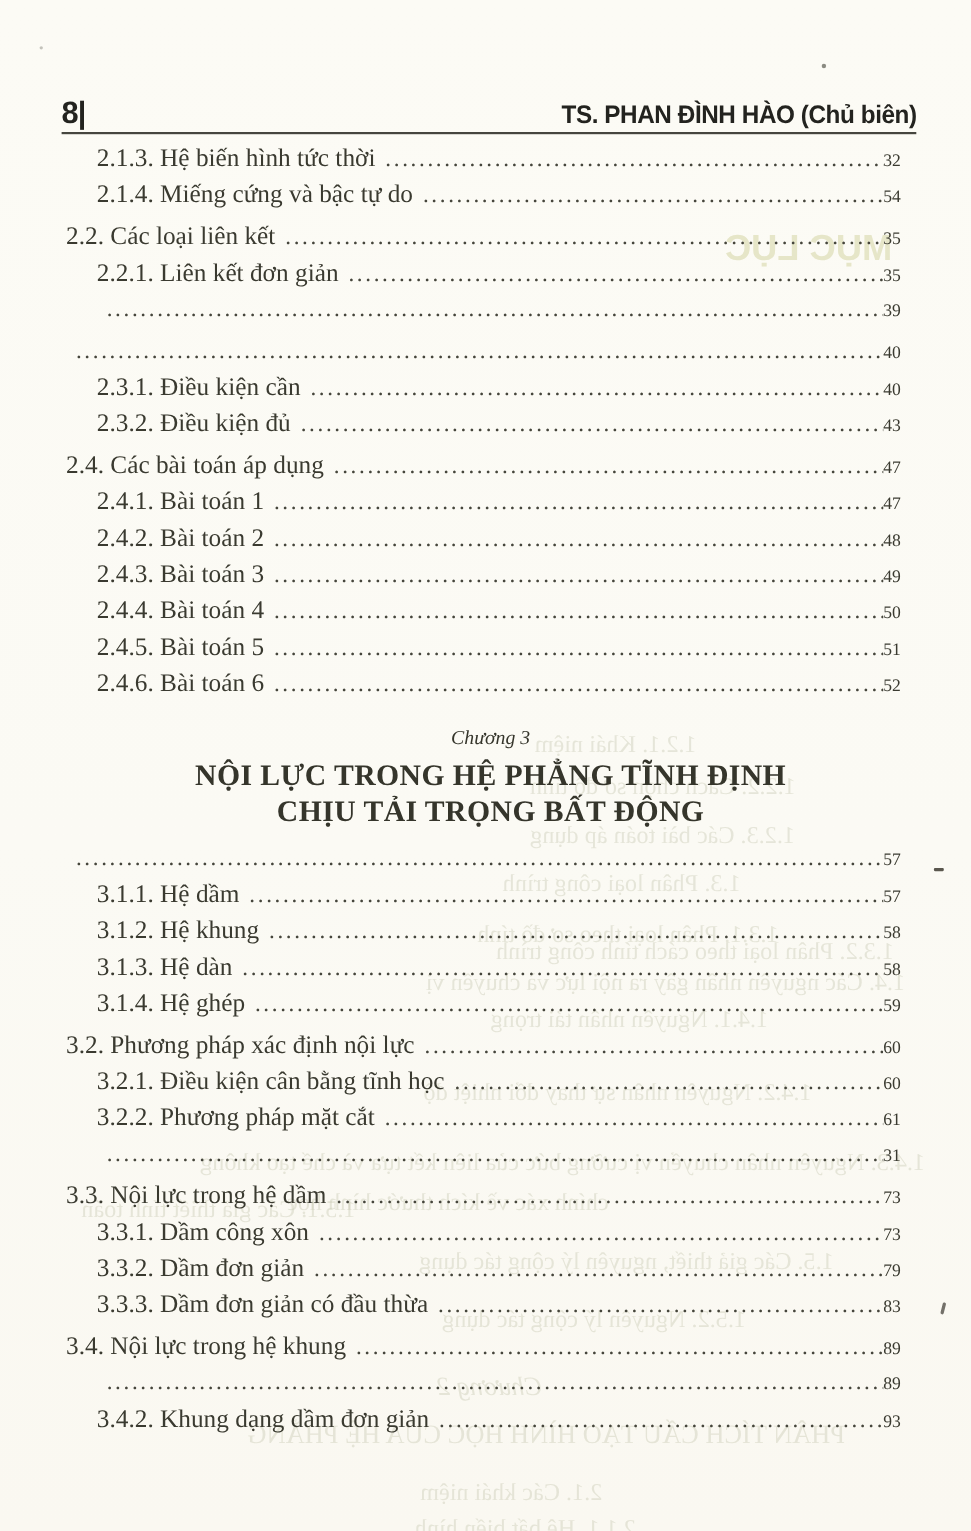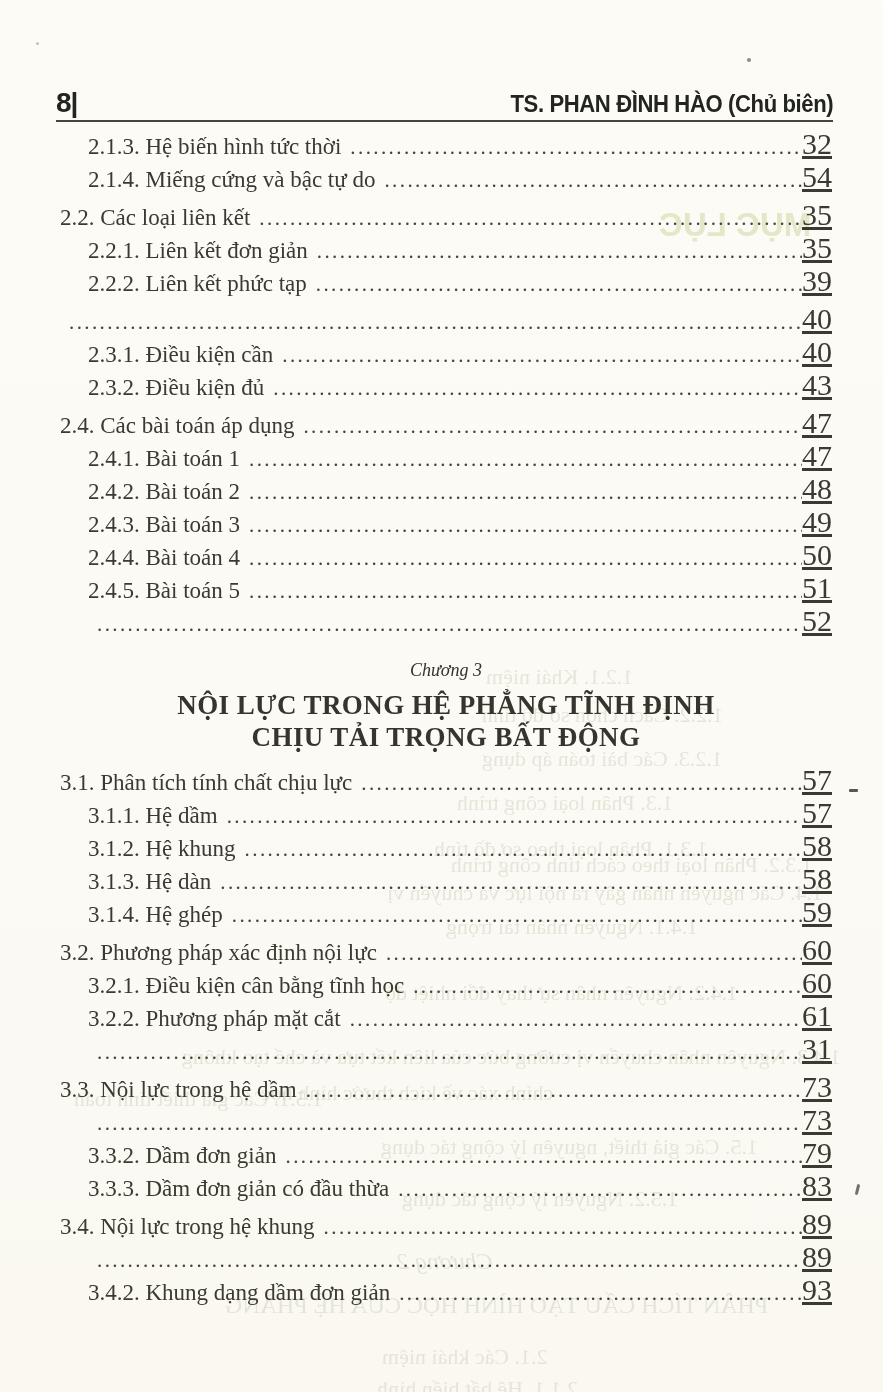--- a/index.html
+++ b/index.html
@@ -27,21 +27,21 @@
   .toc{position:absolute;left:60px;right:51px;top:127px;}
   .row{display:flex;align-items:baseline;height:33px;line-height:33px;font-size:23px;white-space:nowrap;}
   .row.l2{margin-top:5px;}
   .row.l3{padding-left:28px;}
   .label{flex:0 0 auto;}
   .dots{
     flex:1 1 auto;overflow:hidden;white-space:nowrap;
     letter-spacing:2.4px;padding:0 3px 0 9px;
     font-size:21px;color:#45453b;
   }
-  .pageno{flex:0 0 auto;text-align:center;min-width:29px;font-size:30px;text-decoration:underline;}
+  .pageno{flex:0 0 auto;text-align:left;min-width:29px;font-size:16px;}
   
   .chapter{text-align:center;margin:14px 0 10px;color:#35352b;}
   .kicker{font-style:italic;font-size:18px;line-height:38px;}
   .ctitle{font-size:27px;line-height:32px;font-weight:bold;letter-spacing:.4px;}
   
   .ghost-layer{position:absolute;inset:0;pointer-events:none;}
   .ghost{
     position:absolute;white-space:nowrap;
     transform:scaleX(-1);transform-origin:center;
     color:#c9cab4;opacity:.42;
@@ -107,21 +107,20 @@
           <span class="label">2.2. Các loại liên kết</span>
           <span class="dots">............................................................................................................................................................................................................................</span>
           <span class="pageno">35</span>
         </div>
         <div class="row l3">
           <span class="label">2.2.1. Liên kết đơn giản</span>
           <span class="dots">............................................................................................................................................................................................................................</span>
           <span class="pageno">35</span>
         </div>
         <div class="row l3">
-          <span class="label">2.2.2. Liên kết phức tạp</span>
           <span class="dots">............................................................................................................................................................................................................................</span>
           <span class="pageno">39</span>
         </div>
         <div class="row l2">
           <span class="dots">............................................................................................................................................................................................................................</span>
           <span class="pageno">40</span>
         </div>
         <div class="row l3">
           <span class="label">2.3.1. Điều kiện cần</span>
           <span class="dots">............................................................................................................................................................................................................................</span>
@@ -156,34 +155,34 @@
           <span class="label">2.4.4. Bài toán 4</span>
           <span class="dots">............................................................................................................................................................................................................................</span>
           <span class="pageno">50</span>
         </div>
         <div class="row l3">
           <span class="label">2.4.5. Bài toán 5</span>
           <span class="dots">............................................................................................................................................................................................................................</span>
           <span class="pageno">51</span>
         </div>
         <div class="row l3">
+          <span class="label">2.4.6. Bài toán 6</span>
           <span class="dots">............................................................................................................................................................................................................................</span>
           <span class="pageno">52</span>
         </div>
       </div>
 
     <div class="chapter">
       <div class="kicker">Chương 3</div>
       <div class="ctitle">NỘI LỰC TRONG HỆ PHẲNG TĨNH ĐỊNH</div>
       <div class="ctitle">CHỊU TẢI TRỌNG BẤT ĐỘNG</div>
     </div>
 
     <div>
         <div class="row l2">
-          <span class="label">3.1. Phân tích tính chất chịu lực</span>
           <span class="dots">............................................................................................................................................................................................................................</span>
           <span class="pageno">57</span>
         </div>
         <div class="row l3">
           <span class="label">3.1.1. Hệ dầm</span>
           <span class="dots">............................................................................................................................................................................................................................</span>
           <span class="pageno">57</span>
         </div>
         <div class="row l3">
           <span class="label">3.1.2. Hệ khung</span>
@@ -218,20 +217,21 @@
         <div class="row l3">
           <span class="dots">............................................................................................................................................................................................................................</span>
           <span class="pageno">31</span>
         </div>
         <div class="row l2">
           <span class="label">3.3. Nội lực trong hệ dầm</span>
           <span class="dots">............................................................................................................................................................................................................................</span>
           <span class="pageno">73</span>
         </div>
         <div class="row l3">
+          <span class="label">3.3.1. Dầm công xôn</span>
           <span class="dots">............................................................................................................................................................................................................................</span>
           <span class="pageno">73</span>
         </div>
         <div class="row l3">
           <span class="label">3.3.2. Dầm đơn giản</span>
           <span class="dots">............................................................................................................................................................................................................................</span>
           <span class="pageno">79</span>
         </div>
         <div class="row l3">
           <span class="label">3.3.3. Dầm đơn giản có đầu thừa</span>

